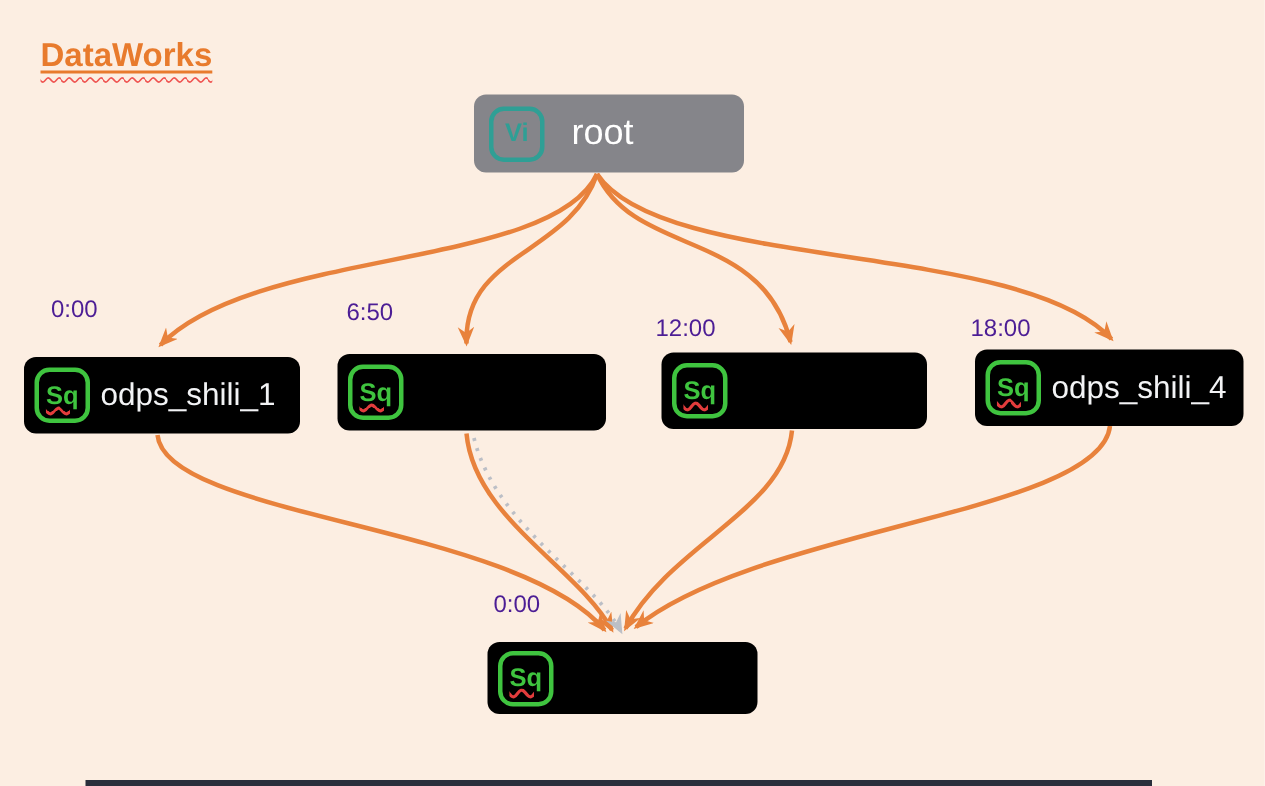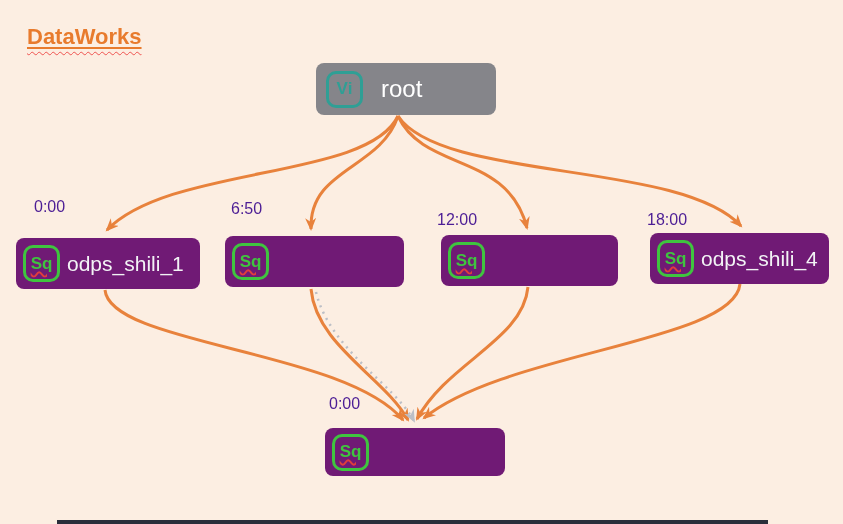--- a/index.html
+++ b/index.html
@@ -23,21 +23,21 @@
     text-decoration: underline wavy #ef5350 1px;
     text-underline-offset: 7px;
   }
 
   svg.edge-layer { position: absolute; left: 0; top: 0; width: 843px; height: 524px; }
   .edge-solid { fill: none; stroke: #e8823c; stroke-width: 3; }
   .edge-ghost { fill: none; stroke: #bcbfc6; stroke-width: 2.5; stroke-dasharray: 2 5; }
 
   .dag-node {
     position: absolute;
-    background: #701a75;
+    background: #000000;
     border-radius: 8px;
     display: flex; align-items: center;
     padding-left: 7px;
     cursor: pointer;
   }
   .task-icon {
     width: 37px; height: 37px; flex: 0 0 37px;
     border: 3px solid #3fc43f; border-radius: 10px;
     display: flex; align-items: center; justify-content: center;
     font-size: 17px; font-weight: bold; color: #3fc43f;

